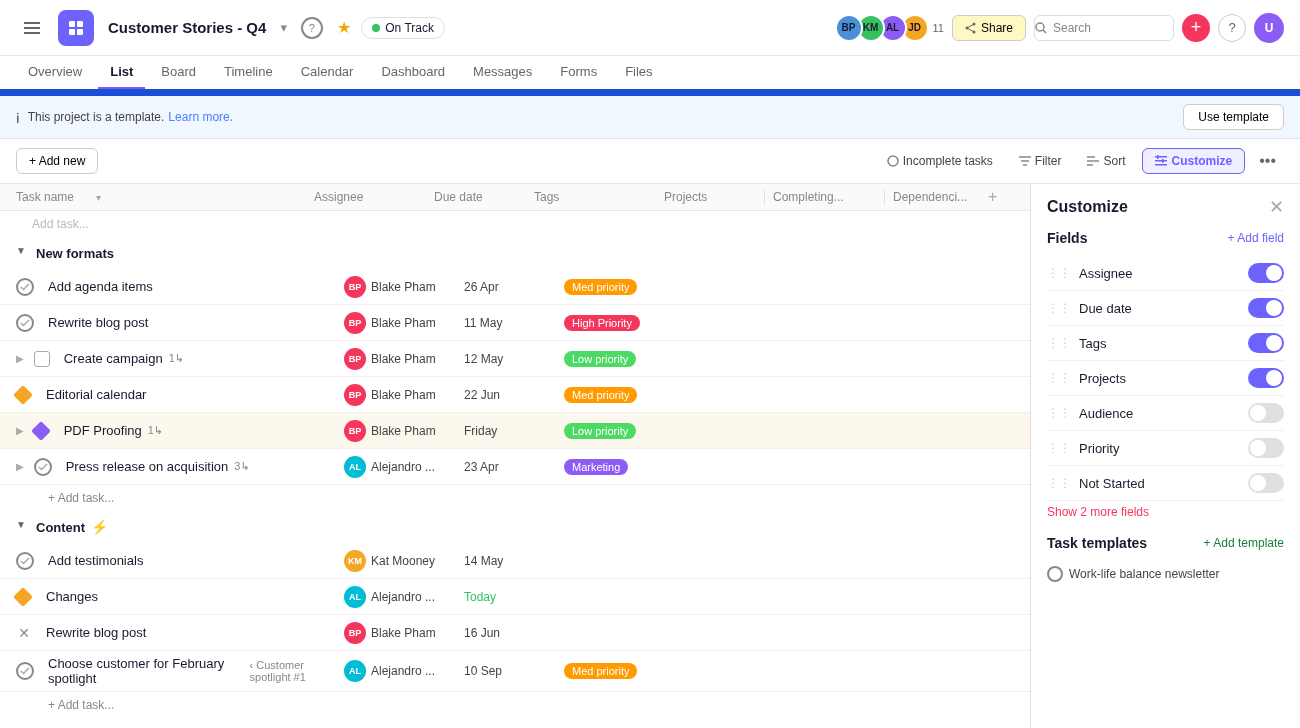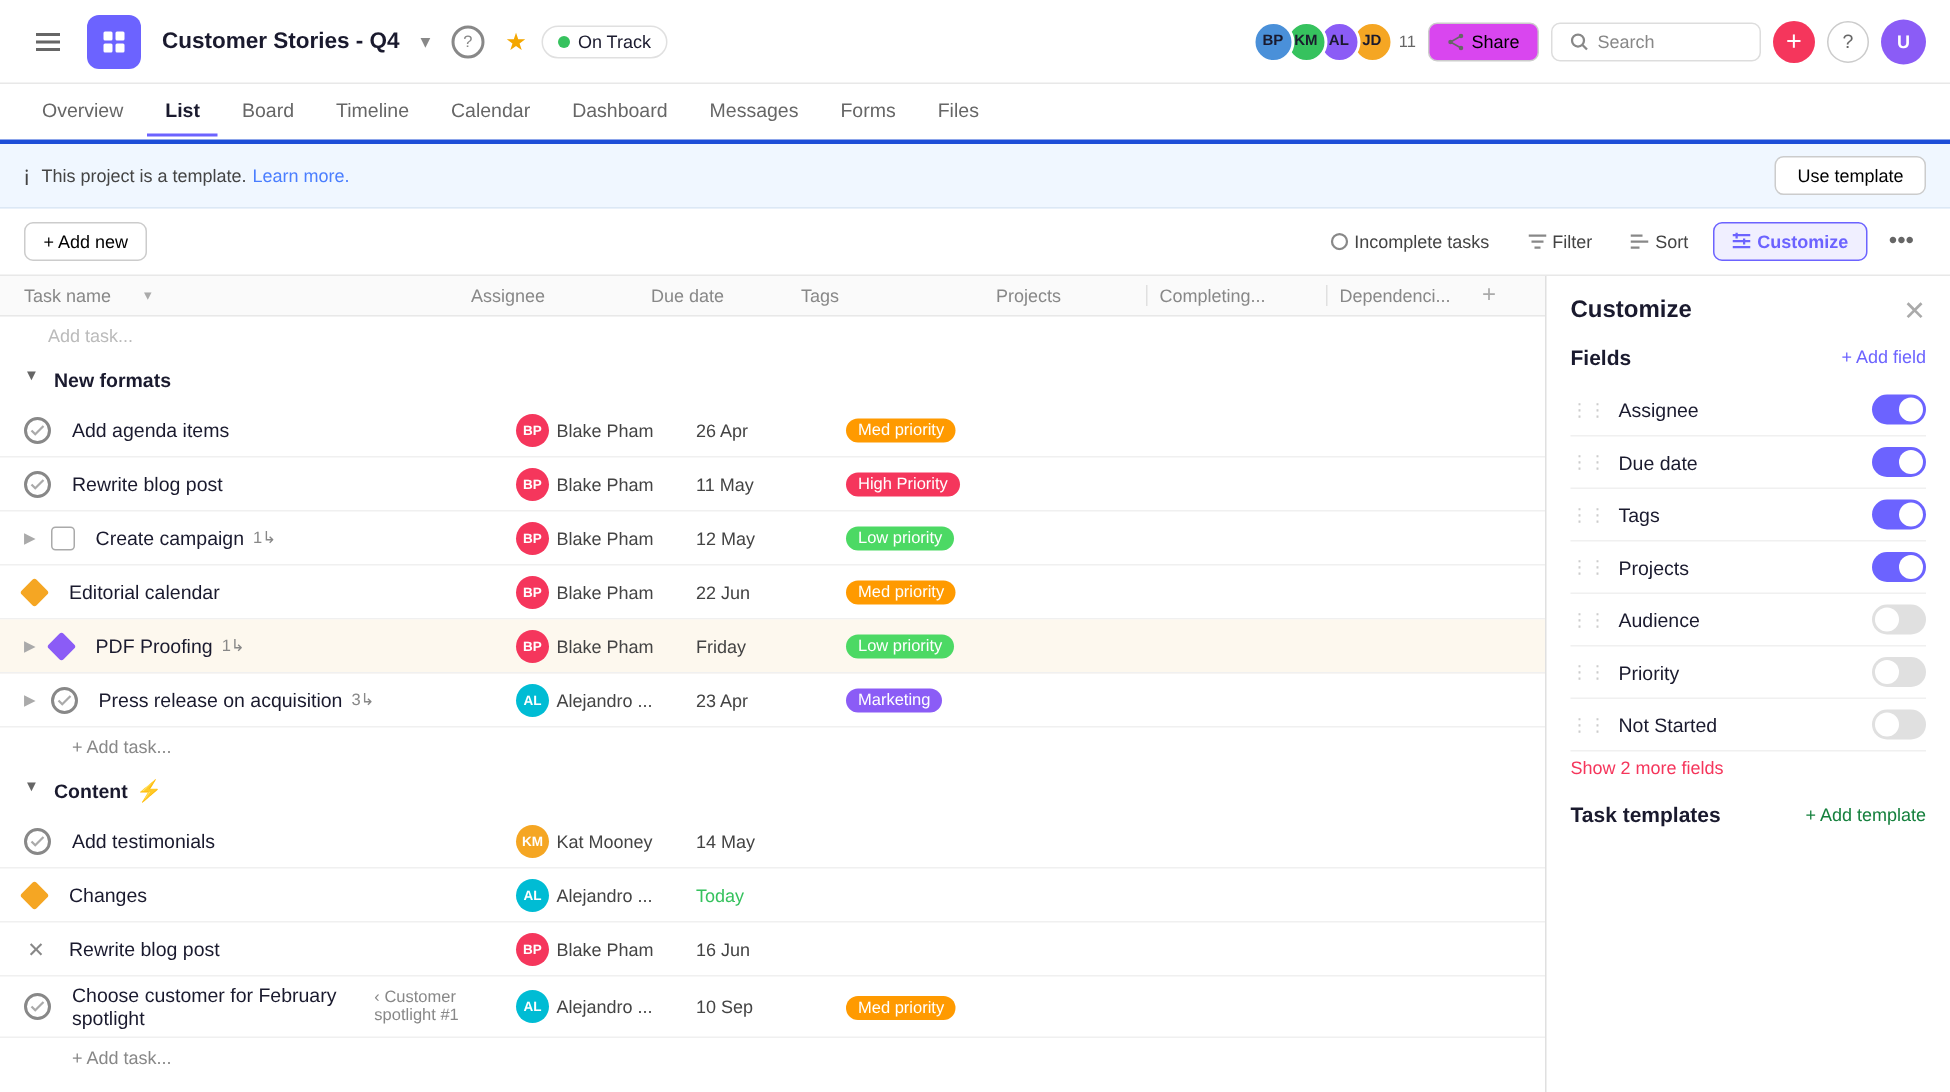--- a/index.html
+++ b/index.html
@@ -13,29 +13,29 @@
     .project-title { font-size: 15px; font-weight: 600; color: #1a1a2e; margin-left: 4px; }
     .dropdown-icon { color: #888; margin-left: 4px; cursor: pointer; }
     .help-icon { width: 22px; height: 22px; border-radius: 50%; border: 2px solid #888; display: flex; align-items: center; justify-content: center; font-size: 11px; color: #888; cursor: pointer; margin-left: 4px; }
     .star-icon { color: #f4a700; font-size: 16px; cursor: pointer; margin-left: 4px; }
     .status-badge { display: flex; align-items: center; gap: 5px; padding: 3px 10px; border: 1px solid #e0e0e0; border-radius: 20px; font-size: 12px; font-weight: 500; cursor: pointer; }
     .status-dot { width: 8px; height: 8px; border-radius: 50%; background: #36c25e; }
     .top-bar-right { margin-left: auto; display: flex; align-items: center; gap: 8px; }
     .avatars { display: flex; align-items: center; }
     .avatar { width: 28px; height: 28px; border-radius: 50%; border: 2px solid white; margin-left: -6px; object-fit: cover; font-size: 10px; display: flex; align-items: center; justify-content: center; font-weight: 600; }
     .avatar-count { font-size: 11px; color: #666; margin-left: 4px; }
-    .share-btn { padding: 5px 12px; border: 1px solid #ccc; border-radius: 6px; background: #d946ef; cursor: pointer; font-size: 12px; font-weight: 500; display: flex; align-items: center; gap: 4px; }
-    .search-box { display: flex; align-items: center; gap: 6px; padding: 5px 12px; border: 1px solid #ddd; border-radius: 6px; width: 140px; cursor: pointer; }
+    .share-btn { padding: 5px 12px; border: 1px solid #ccc; border-radius: 6px; background: #fef9c3; cursor: pointer; font-size: 12px; font-weight: 500; display: flex; align-items: center; gap: 4px; }
+    .search-box { display: flex; align-items: center; gap: 6px; padding: 5px 0; border: 1px solid #ddd; border-radius: 6px; width: 140px; cursor: pointer; }
     .search-box span { color: #888; font-size: 12px; }
     .add-btn { width: 28px; height: 28px; border-radius: 50%; background: #f5365c; color: white; display: flex; align-items: center; justify-content: center; font-size: 18px; cursor: pointer; }
     .help-circle { width: 28px; height: 28px; border-radius: 50%; border: 1px solid #ccc; display: flex; align-items: center; justify-content: center; font-size: 13px; color: #666; cursor: pointer; }
     .user-avatar { width: 30px; height: 30px; border-radius: 50%; background: #8b5cf6; display: flex; align-items: center; justify-content: center; color: white; font-size: 12px; font-weight: 600; cursor: pointer; overflow: hidden; }
 
     
-    .tab-bar { display: flex; align-items: center; padding: 0 16px; border-bottom: 3px solid #1d4ed8; height: 40px; gap: 4px; }
+    .tab-bar { display: flex; align-items: center; padding: 0 16px; border-bottom: 7px solid #1d4ed8; height: 40px; gap: 4px; }
     .tab { padding: 8px 12px; font-size: 13px; color: #666; cursor: pointer; border-bottom: 2px solid transparent; }
     .tab.active { color: #1a1a2e; font-weight: 600; border-bottom: 2px solid #6c63ff; }
 
     
     .template-banner { display: flex; align-items: center; padding: 8px 16px; background: #f0f7ff; border-bottom: 1px solid #dce8f5; font-size: 12px; color: #444; }
     .template-banner .info-icon { margin-right: 8px; font-size: 14px; }
     .learn-more { color: #4a7eff; cursor: pointer; text-decoration: none; margin-left: 4px; }
     .use-template-btn { margin-left: auto; padding: 5px 14px; background: white; border: 1px solid #ccc; border-radius: 6px; font-size: 12px; font-weight: 500; cursor: pointer; }
 
     
@@ -529,16 +529,20 @@
       </div>
 
       <div class="show-more">Show 2 more fields</div>
     </div>
 
     <div class="task-templates-section">
       <div class="task-templates-header">
         <span class="task-templates-title">Task templates</span>
         <span class="add-template-btn">+ Add template</span>
       </div>
+      <div class="template-row">
+        <div class="template-check"></div>
+        <span class="template-name">Work-life balance newsletter</span>
+      </div>
     </div>
   </div>
 
 </div>
 
 </body></html>

